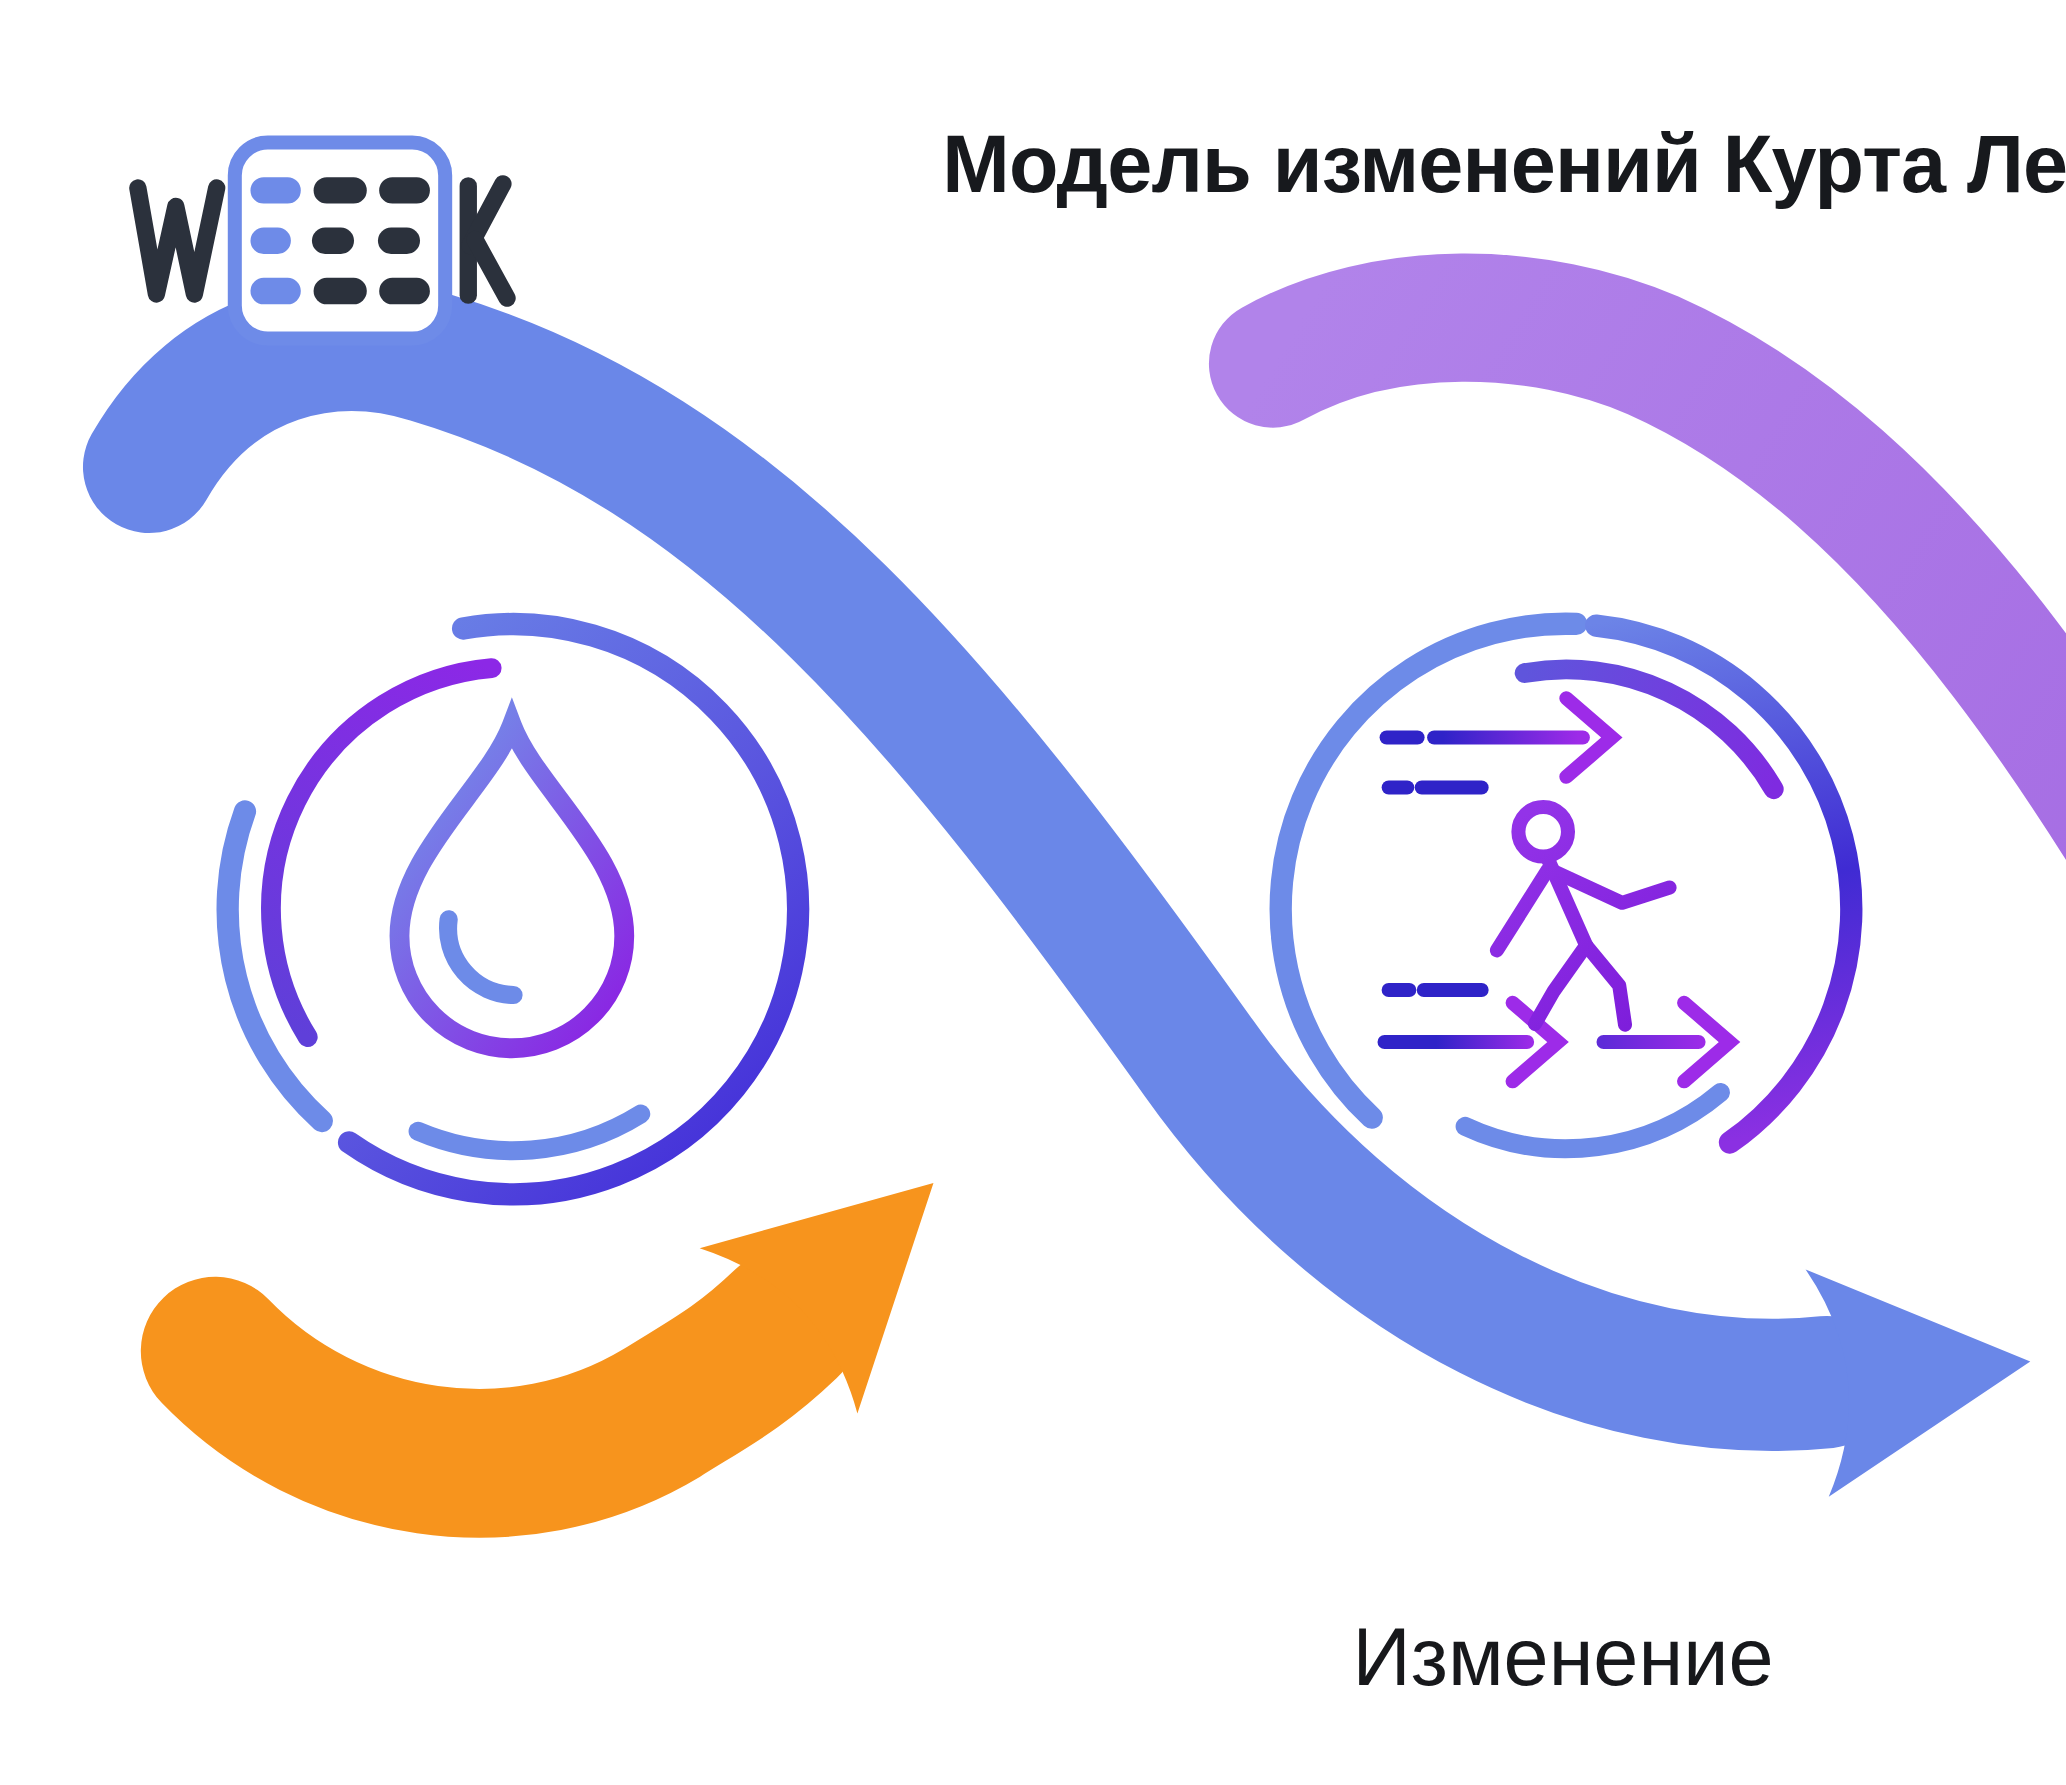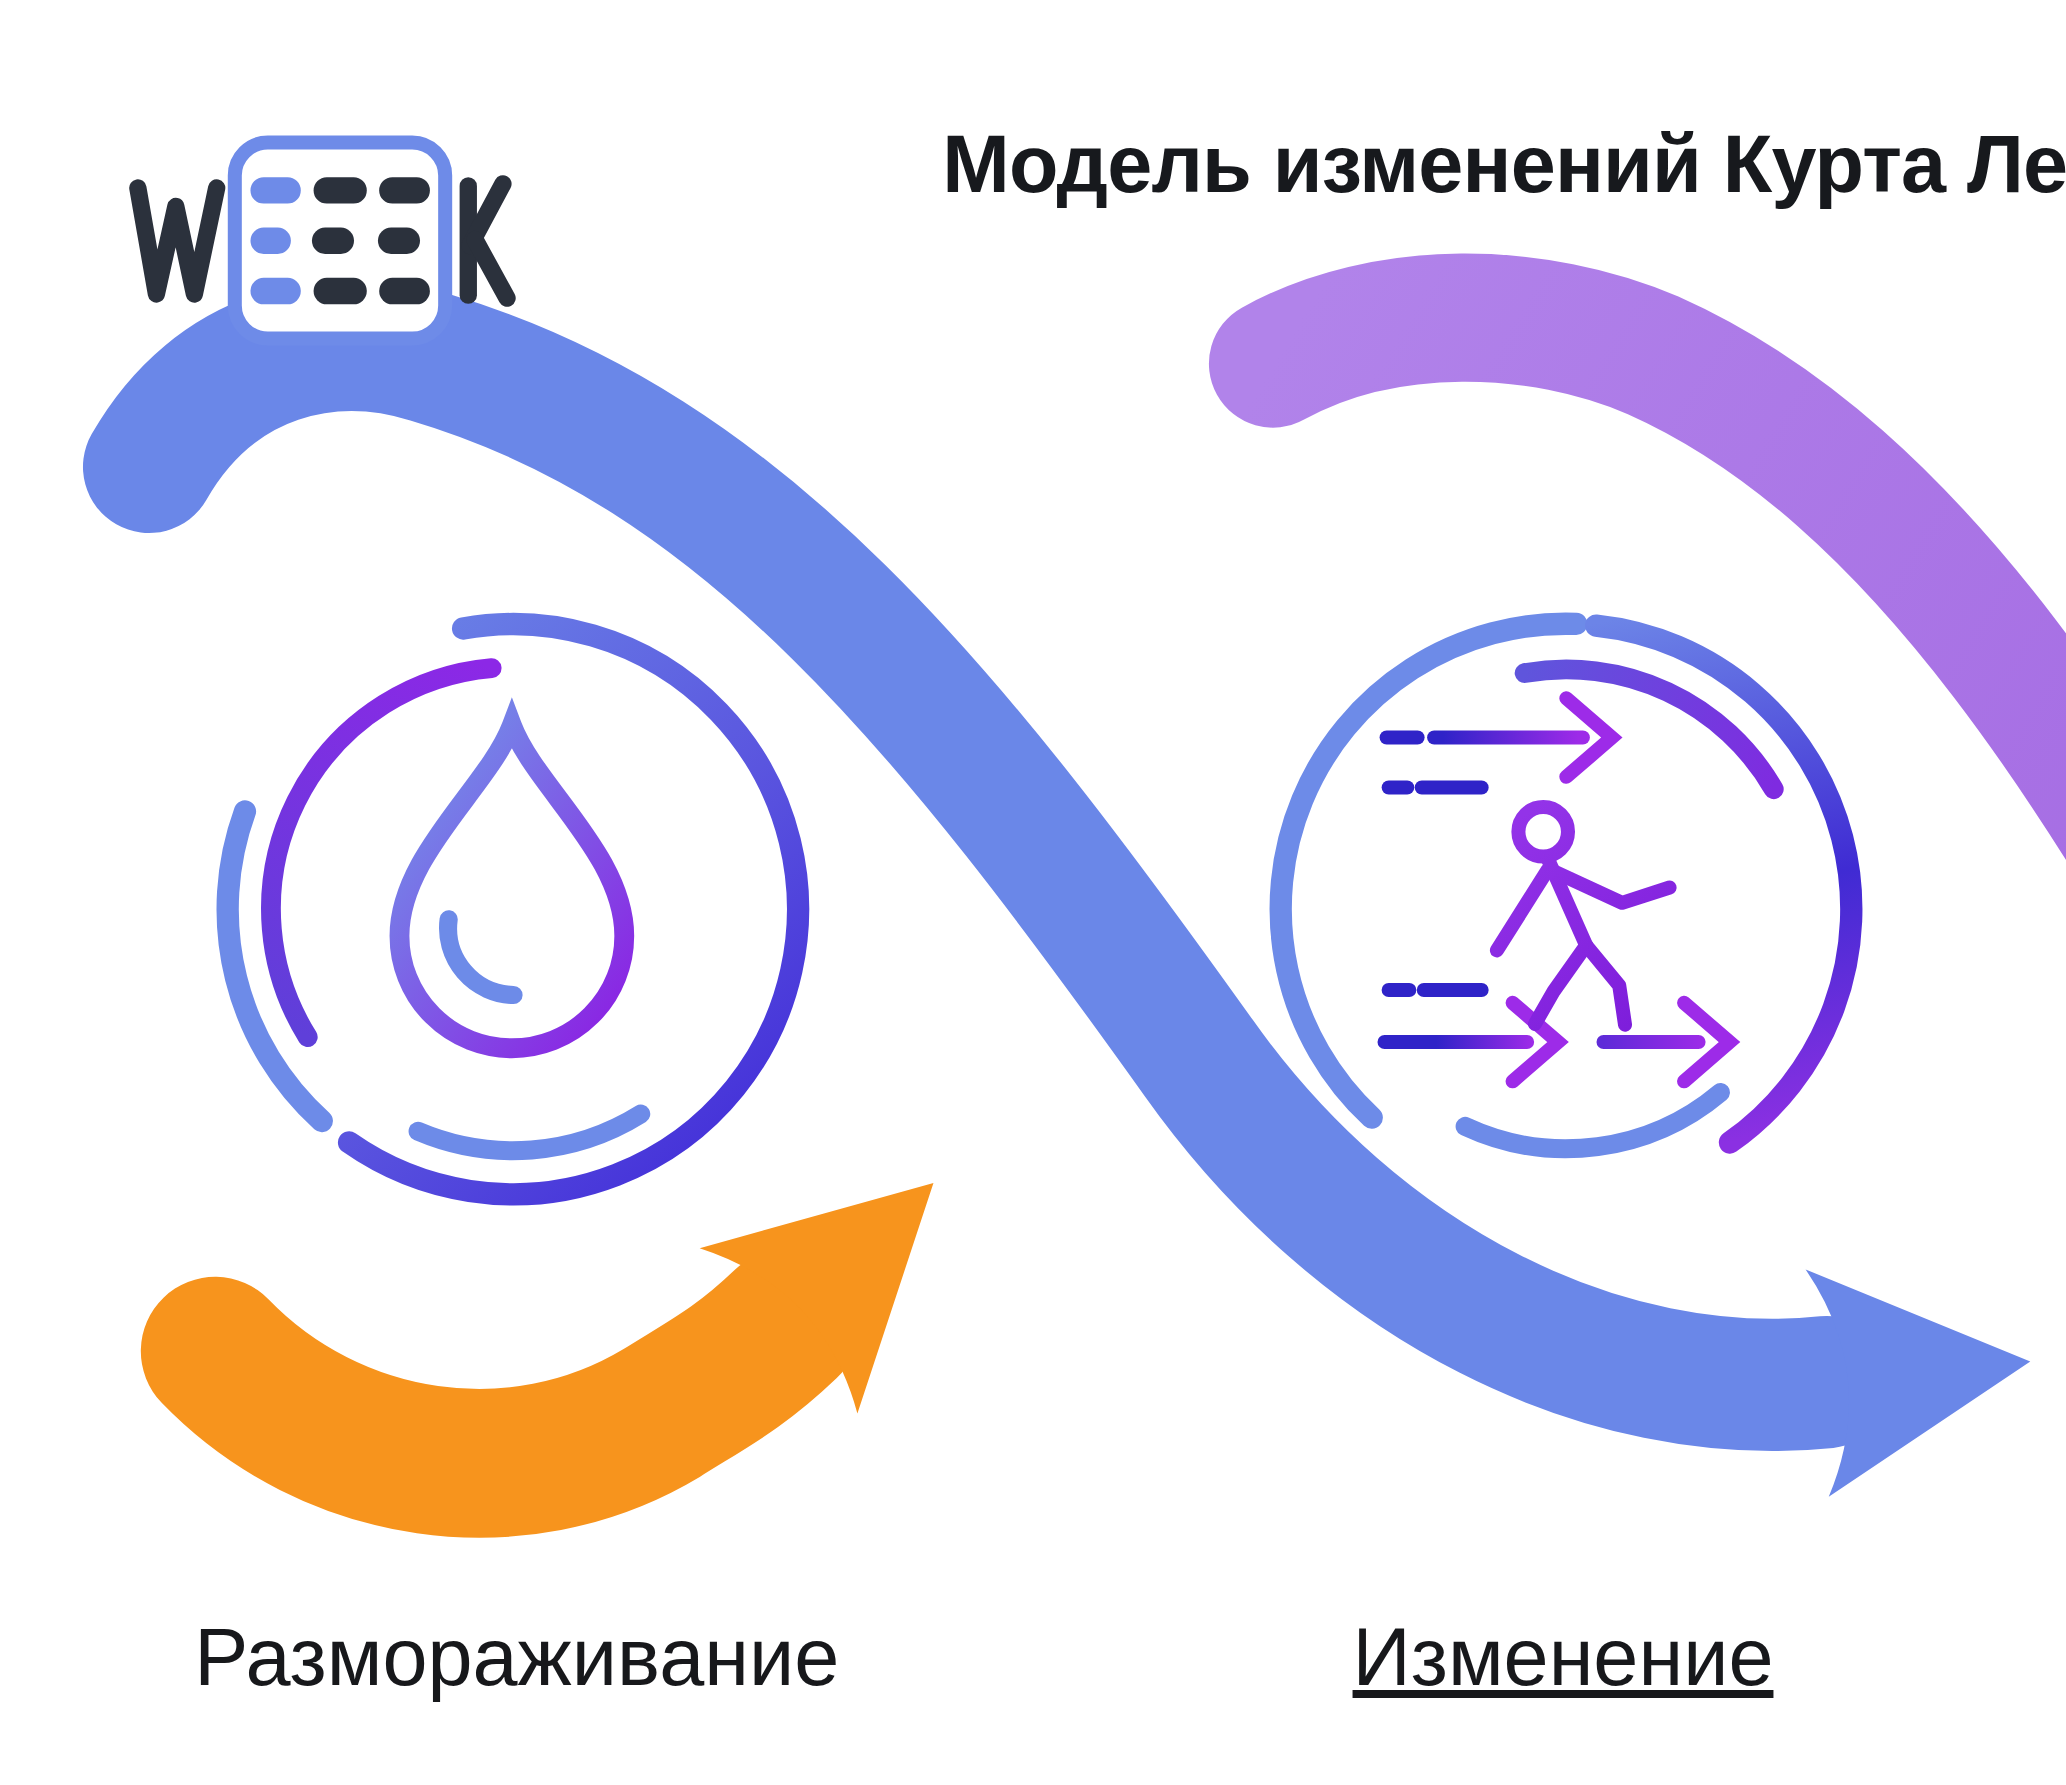--- a/index.html
+++ b/index.html
@@ -10,21 +10,21 @@
   .page-title{
     position:absolute;left:939px;top:122px;width:1322px;
     text-align:center;font-size:81px;font-weight:700;color:#17191d;
     letter-spacing:-0.8px;line-height:1.05;white-space:nowrap;
   }
   .stage-label{
     position:absolute;top:1615px;width:992px;text-align:center;
     font-size:81px;font-weight:400;color:#17181b;line-height:1.05;white-space:nowrap;
   }
   .stage-label.l1{left:20.7px;}
-  .stage-label.l2{left:1067px;text-decoration:underline;}
+  .stage-label.l2{left:1067px;}
 </style>
 </head>
 <body>
 
 <div class="canvas">
 
   <svg class="diagram-svg" viewBox="0 0 7680 4320" xmlns="http://www.w3.org/2000/svg">
     <defs>
       <linearGradient id="gradRing1" gradientUnits="userSpaceOnUse" x1="700" y1="1500" x2="1930" y2="2890">
         <stop offset="0" stop-color="#6D8BE8"></stop>
@@ -203,17 +203,16 @@
           <path d="M 1134 450 L 1134 715"></path>
           <path d="M 1218 445 L 1138 595"></path>
           <path d="M 1150 580 L 1228 722"></path>
         </g>
       </g>
     </svg>
   </div>
 
   <div class="page-title">Модель изменений Курта Левина</div>
 
-  <div class="stage-label l1">Размораживание</div>
   <div class="stage-label l2">Изменение</div>
 
 </div>
 
 
 </body></html>

